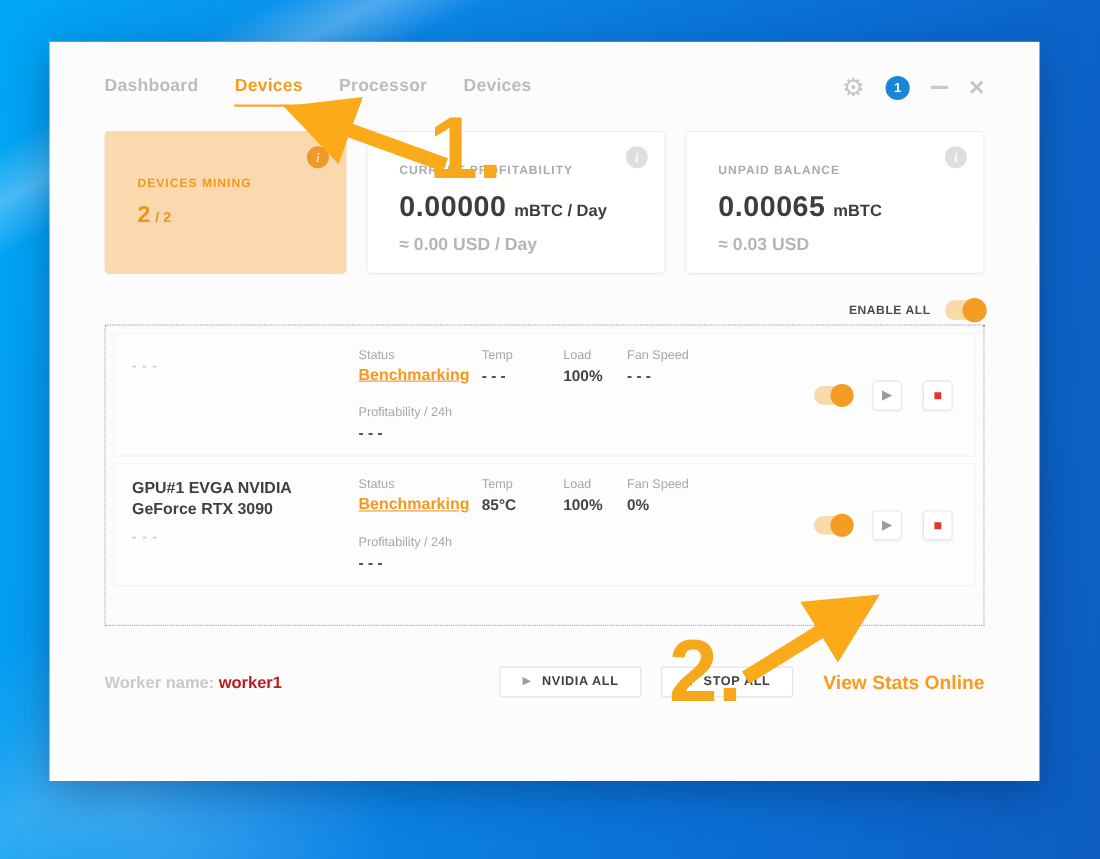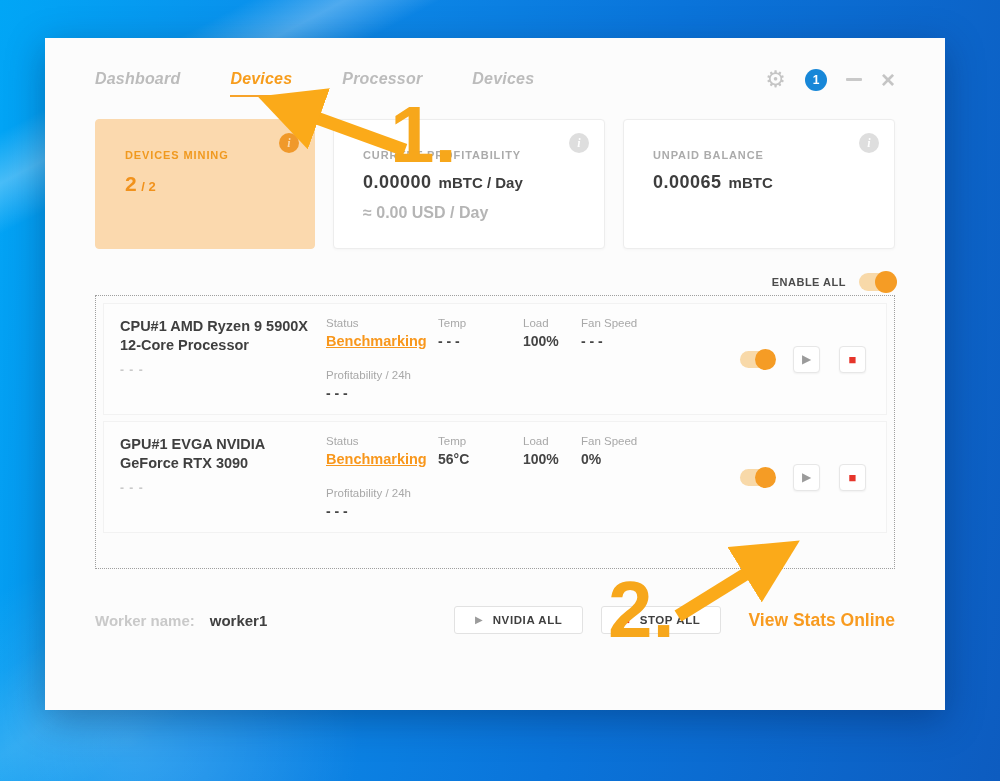--- a/index.html
+++ b/index.html
@@ -20,40 +20,40 @@
   .glow { position:absolute; left:-120px; bottom:-160px; width:500px; height:400px;
     background:radial-gradient(ellipse, rgba(255,255,255,0.18), transparent 65%); }
 
   
   .window {
     position:absolute; left:45px; top:38px; width:900px; height:672px;
     background:#fcfcfc; box-shadow:0 10px 35px rgba(0,25,70,0.35);
   }
   .header { display:flex; justify-content:space-between; align-items:center;
     padding:32px 50px 0 50px; }
-  .tabs { display:flex; gap:50px; align-items:flex-start;font-style:italic; }
+  .tabs { display:flex; gap:33px; align-items:flex-start; }
   .tab { font-size:16px; font-weight:600; color:#bcbcbc; letter-spacing:0.2px;
     padding-bottom:7px; border-bottom:2px solid transparent; cursor:default; }
   .tab.active { color:#f79d1d; border-bottom-color:#f7a32a; }
   .win-icons { display:flex; align-items:center; gap:19px; margin-top:-8px; }
   .gear { font-size:23px; color:#c5c5c5; line-height:1; }
   .badge { width:22px; height:22px; border-radius:50%; background:#1787d8; color:#fff;
     font-size:12px; font-weight:bold; display:flex; align-items:center; justify-content:center; }
   .minbar { width:16px; height:3px; background:#c9c9c9; border-radius:1px; }
   .closex { font-size:24px; font-weight:bold; color:#c5c5c5; line-height:0.8; }
 
   
   .cards { display:flex; gap:18px; margin:22px 50px 0 50px; height:130px; }
   .card { position:relative; border-radius:4px; padding:29px 0 0 29px;
     background:#fff; border:1px solid #ededed; box-shadow:0 1px 3px rgba(0,0,0,0.03); flex:1; }
   .card.highlight { background:#fbd9ae; border-color:#fbd9ae; flex:0 0 220px; box-shadow:none; }
   .card-label { font-size:11px; font-weight:bold; letter-spacing:0.9px; color:#ababab; }
-  .card.highlight .card-label { color:#f0991f; }
+  .card.highlight .card-label { color:#f0991f;margin-top:12px; }
   .card-valrow { margin-top:11px; display:flex; align-items:baseline; }
-  .card-value { font-size:18px; font-weight:bold; color:#3d3d3d; letter-spacing:0.5px; }
+  .card-value { font-size:26px; font-weight:bold; color:#3d3d3d; letter-spacing:0.5px; }
   .card-unit { font-size:15px; font-weight:bold; color:#3d3d3d; margin-left:7px; }
   .card.highlight .card-value { font-size:21px; color:#f1921c; }
   .card.highlight .card-unit { font-size:13px; color:#f1921c; margin-left:4px; }
   .card-approx { margin-top:11px; font-size:16px; font-weight:bold; color:#b5b5b5; }
   .info-dot { position:absolute; top:13px; right:15px; width:20px; height:20px; border-radius:50%;
     background:#dedede; color:#fff; font-size:12px; font-weight:bold; font-style:italic;
     font-family:"Liberation Serif", serif;
     display:flex; align-items:center; justify-content:center; }
   .card.highlight .info-dot { background:#f0992b; color:#fbd9ae; }
 
@@ -70,36 +70,36 @@
   
   .device-box { margin:0 50px; border:1px dotted #9f9f9f; padding:7px; height:274px; }
   .device-row { height:112px; background:#fdfdfd; border:1px solid #f2f2f2;
     display:flex; margin-bottom:6px; }
   .col-name { flex:0 0 222px; padding:13px 10px 0 16px; }
   .dev-name { font-size:14.5px; font-weight:600; color:#3f3f3f; line-height:1.3; }
   .dev-sub { margin-top:8px; font-size:12px; font-weight:bold; color:#c9c9c9; letter-spacing:1px; }
   .col { padding-top:13px; }
   .col.status { flex:0 0 112px; }
   .col.temp { flex:0 0 74px; }
-  .col.load { flex:0 0 58px;margin-left:11px; }
+  .col.load { flex:0 0 58px; }
   .col.fan { flex:0 0 100px; }
   .stat-label { font-size:11.5px; color:#a8a8a8; }
   .stat-value { margin-top:4px; font-size:14px; font-weight:600; color:#454545; }
   .stat-value.orange { color:#f8971c; font-weight:bold; font-size:14.5px;text-decoration:underline; }
   .group2 { margin-top:20px; }
   .col-controls { margin-left:auto; display:flex; align-items:center; gap:19px; padding-right:20px; }
   .sq-btn { width:27px; height:27px; border-radius:4px; background:#fff; border:1px solid #e7e7e7;
     box-shadow:0 1px 2px rgba(0,0,0,0.05); display:flex; align-items:center; justify-content:center; }
   .play-glyph { color:#9b9b9b; font-size:12px; line-height:1; }
   .stop-glyph { color:#e6352b; font-size:13px; line-height:1; }
 
   
   .footer { display:flex; align-items:center; margin:37px 50px 0 50px; }
   .worker { font-size:15px; font-weight:bold; color:#c9c9c9; }
-  .worker b { color:#404040; margin-left:15px; }
+  .worker b { color:#b91c1c; margin-left:4px; }
   .foot-btn { height:28px; padding:0 20px; background:#fff; border:1px solid #e2e2e2;
     border-radius:3px; display:flex; align-items:center; gap:10px; }
   .foot-btn .lbl { font-size:11.5px; font-weight:bold; letter-spacing:0.6px; color:#3f3f3f; }
   .foot-btn .play-glyph { font-size:10px; }
   .foot-btn .stop-glyph { font-size:12px; }
   .btn-start { margin-left:auto; }
   .btn-stop { margin-left:18px; }
   .stats-link { margin-left:27px; font-size:17.5px; font-weight:bold; color:#f89b20; }
 
   
@@ -150,36 +150,36 @@
       </div>
       <div class="card-approx">≈ 0.00 USD / Day</div>
       <div class="info-dot">i</div>
     </div>
     <div class="card">
       <div class="card-label">UNPAID BALANCE</div>
       <div class="card-valrow">
         <span class="card-value">0.00065</span>
         <span class="card-unit">mBTC</span>
       </div>
+      <div class="card-approx">≈ 0.03 USD</div>
       <div class="info-dot">i</div>
     </div>
   </div>
 
   <div class="enable-row">
     <div class="enable-label">ENABLE ALL</div>
     <div class="toggle">
         <div class="knob"></div>
       </div>
   </div>
 
   <div class="device-box">
 
     <div class="device-row">
       <div class="col-name">
-        <div class="dev-name">CPU#1 AMD Ryzen 9 5900X 12-Core Processor</div>
         <div class="dev-sub">- - -</div>
       </div>
       <div class="col status">
         <div class="stat-label">Status</div>
         <div class="stat-value orange">Benchmarking</div>
         <div class="group2">
           <div class="stat-label">Profitability / 24h</div>
           <div class="stat-value">- - -</div>
         </div>
       </div>
@@ -216,21 +216,21 @@
       <div class="col status">
         <div class="stat-label">Status</div>
         <div class="stat-value orange">Benchmarking</div>
         <div class="group2">
           <div class="stat-label">Profitability / 24h</div>
           <div class="stat-value">- - -</div>
         </div>
       </div>
       <div class="col temp">
         <div class="stat-label">Temp</div>
-        <div class="stat-value">56°C</div>
+        <div class="stat-value">85°C</div>
       </div>
       <div class="col load">
         <div class="stat-label">Load</div>
         <div class="stat-value">100%</div>
       </div>
       <div class="col fan">
         <div class="stat-label">Fan Speed</div>
         <div class="stat-value">0%</div>
       </div>
       <div class="col-controls">

